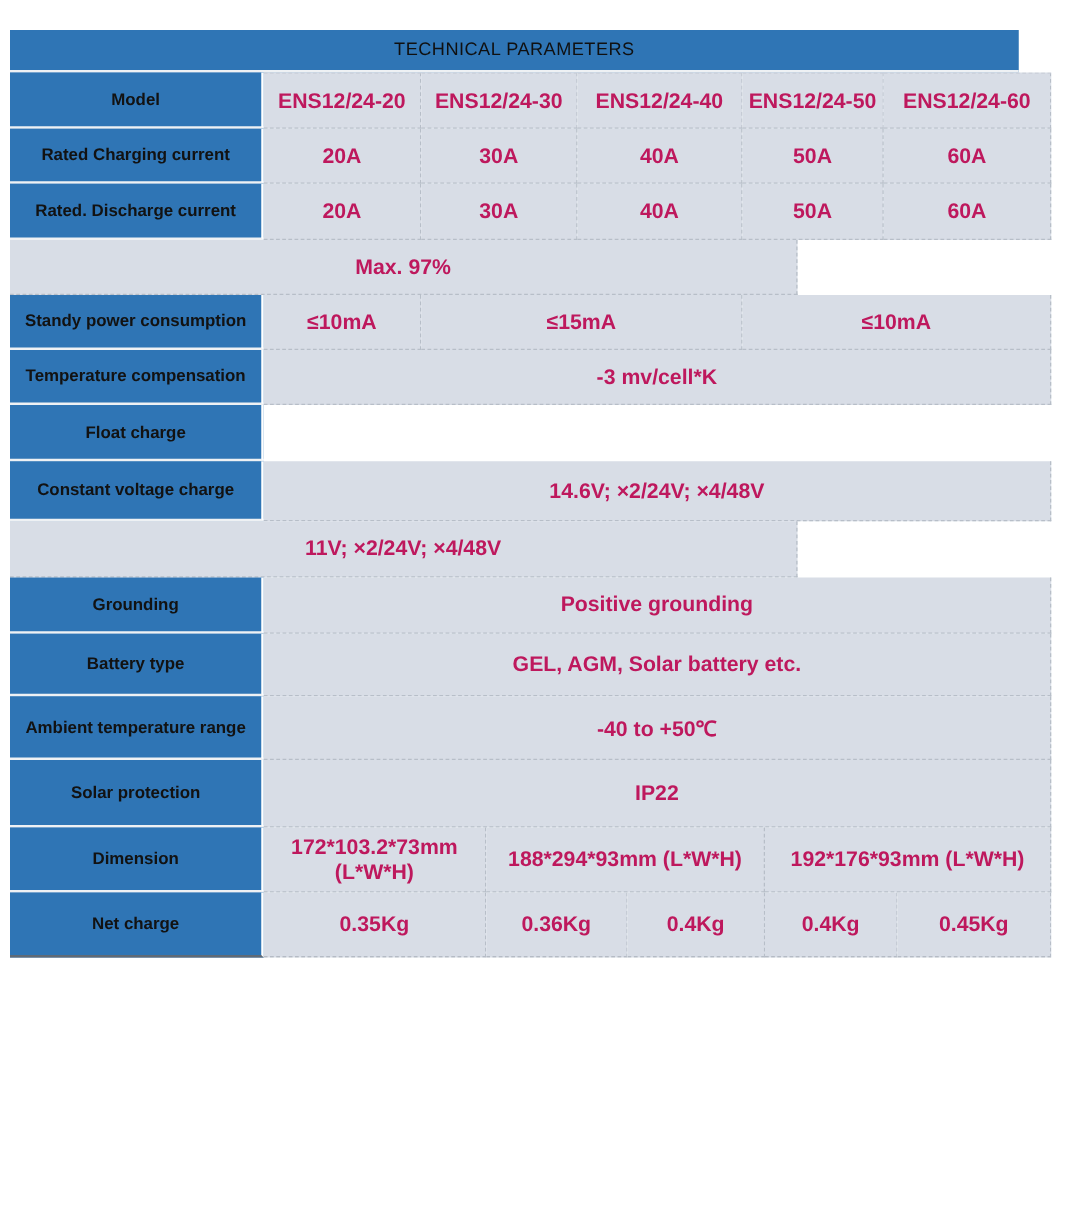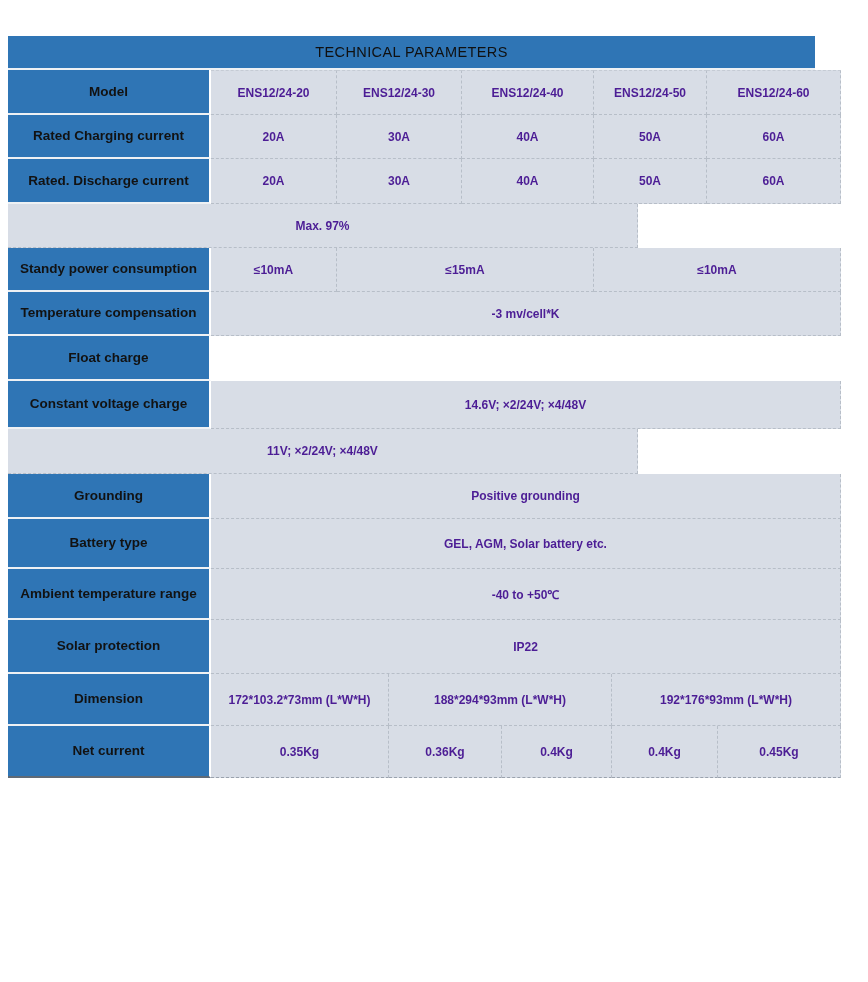--- a/index.html
+++ b/index.html
@@ -2,42 +2,42 @@
 <html><head>
 <meta charset="utf-8">
 <style>
   html,body{margin:0;padding:0;}
   body{
     width:868px;height:982px;background:#ffffff;
     font-family:"Liberation Sans", sans-serif;
     position:relative;
   }
   .table{
-    position:absolute;left:8px;top:36px;width:807px;
+    position:absolute;left:8px;top:24px;width:807px;
   }
   .header{
     height:34px;background:#2F75B5;
     display:flex;align-items:center;justify-content:center;
     font-size:14.5px;letter-spacing:.4px;color:#101010;
     border-bottom:2px solid #eef1f4;box-sizing:border-box;
   }
   .r{display:flex;font-weight:bold;}
   .lab{
     flex:0 0 203px;box-sizing:border-box;
     background:#2F75B5;color:#121212;
     display:flex;align-items:center;justify-content:center;
     text-align:center;font-size:13.5px;line-height:1.15;
     border-bottom:2px solid #eef1f4;
     border-right:2px solid #ffffff;
   }
   .c{
     flex:0 0 auto;box-sizing:border-box;
-    background:#D8DDE6;color:#4c1d95;
+    background:#D8DDE6;color:#be185d;
     display:flex;align-items:center;justify-content:center;
-    text-align:center;font-size:12px;
+    text-align:center;font-size:17px;
     border-right:1px dashed #B7BEC8;
     border-bottom:1px dashed #B7BEC8;
   }
   .r-first .c{border-top:1px dashed #C5CBD4;}
   .r-last .lab{border-bottom:2px solid #5f6a76;}
   .r-last .c{border-bottom:1px dashed #9aa2ad;text-align:center;}
 </style>
 </head>
 <body>
 
@@ -122,21 +122,21 @@
   </div>
 
   <div class="r" style="height:52px">
     <div class="lab">Dimension</div>
     <div class="c" style="width:178px">172*103.2*73mm (L*W*H)</div>
     <div class="c" style="width:223px">188*294*93mm (L*W*H)</div>
     <div class="c" style="width:229px">192*176*93mm (L*W*H)</div>
   </div>
 
   <div class="r r-last" style="height:52px">
-    <div class="lab">Net current</div>
+    <div class="lab">Net charge</div>
     <div class="c" style="width:178px">0.35Kg</div>
     <div class="c" style="width:113px">0.36Kg</div>
     <div class="c" style="width:110px">0.4Kg</div>
     <div class="c" style="width:106px">0.4Kg</div>
     <div class="c" style="width:123px">0.45Kg</div>
   </div>
 
 </div>
 
 </body></html>

